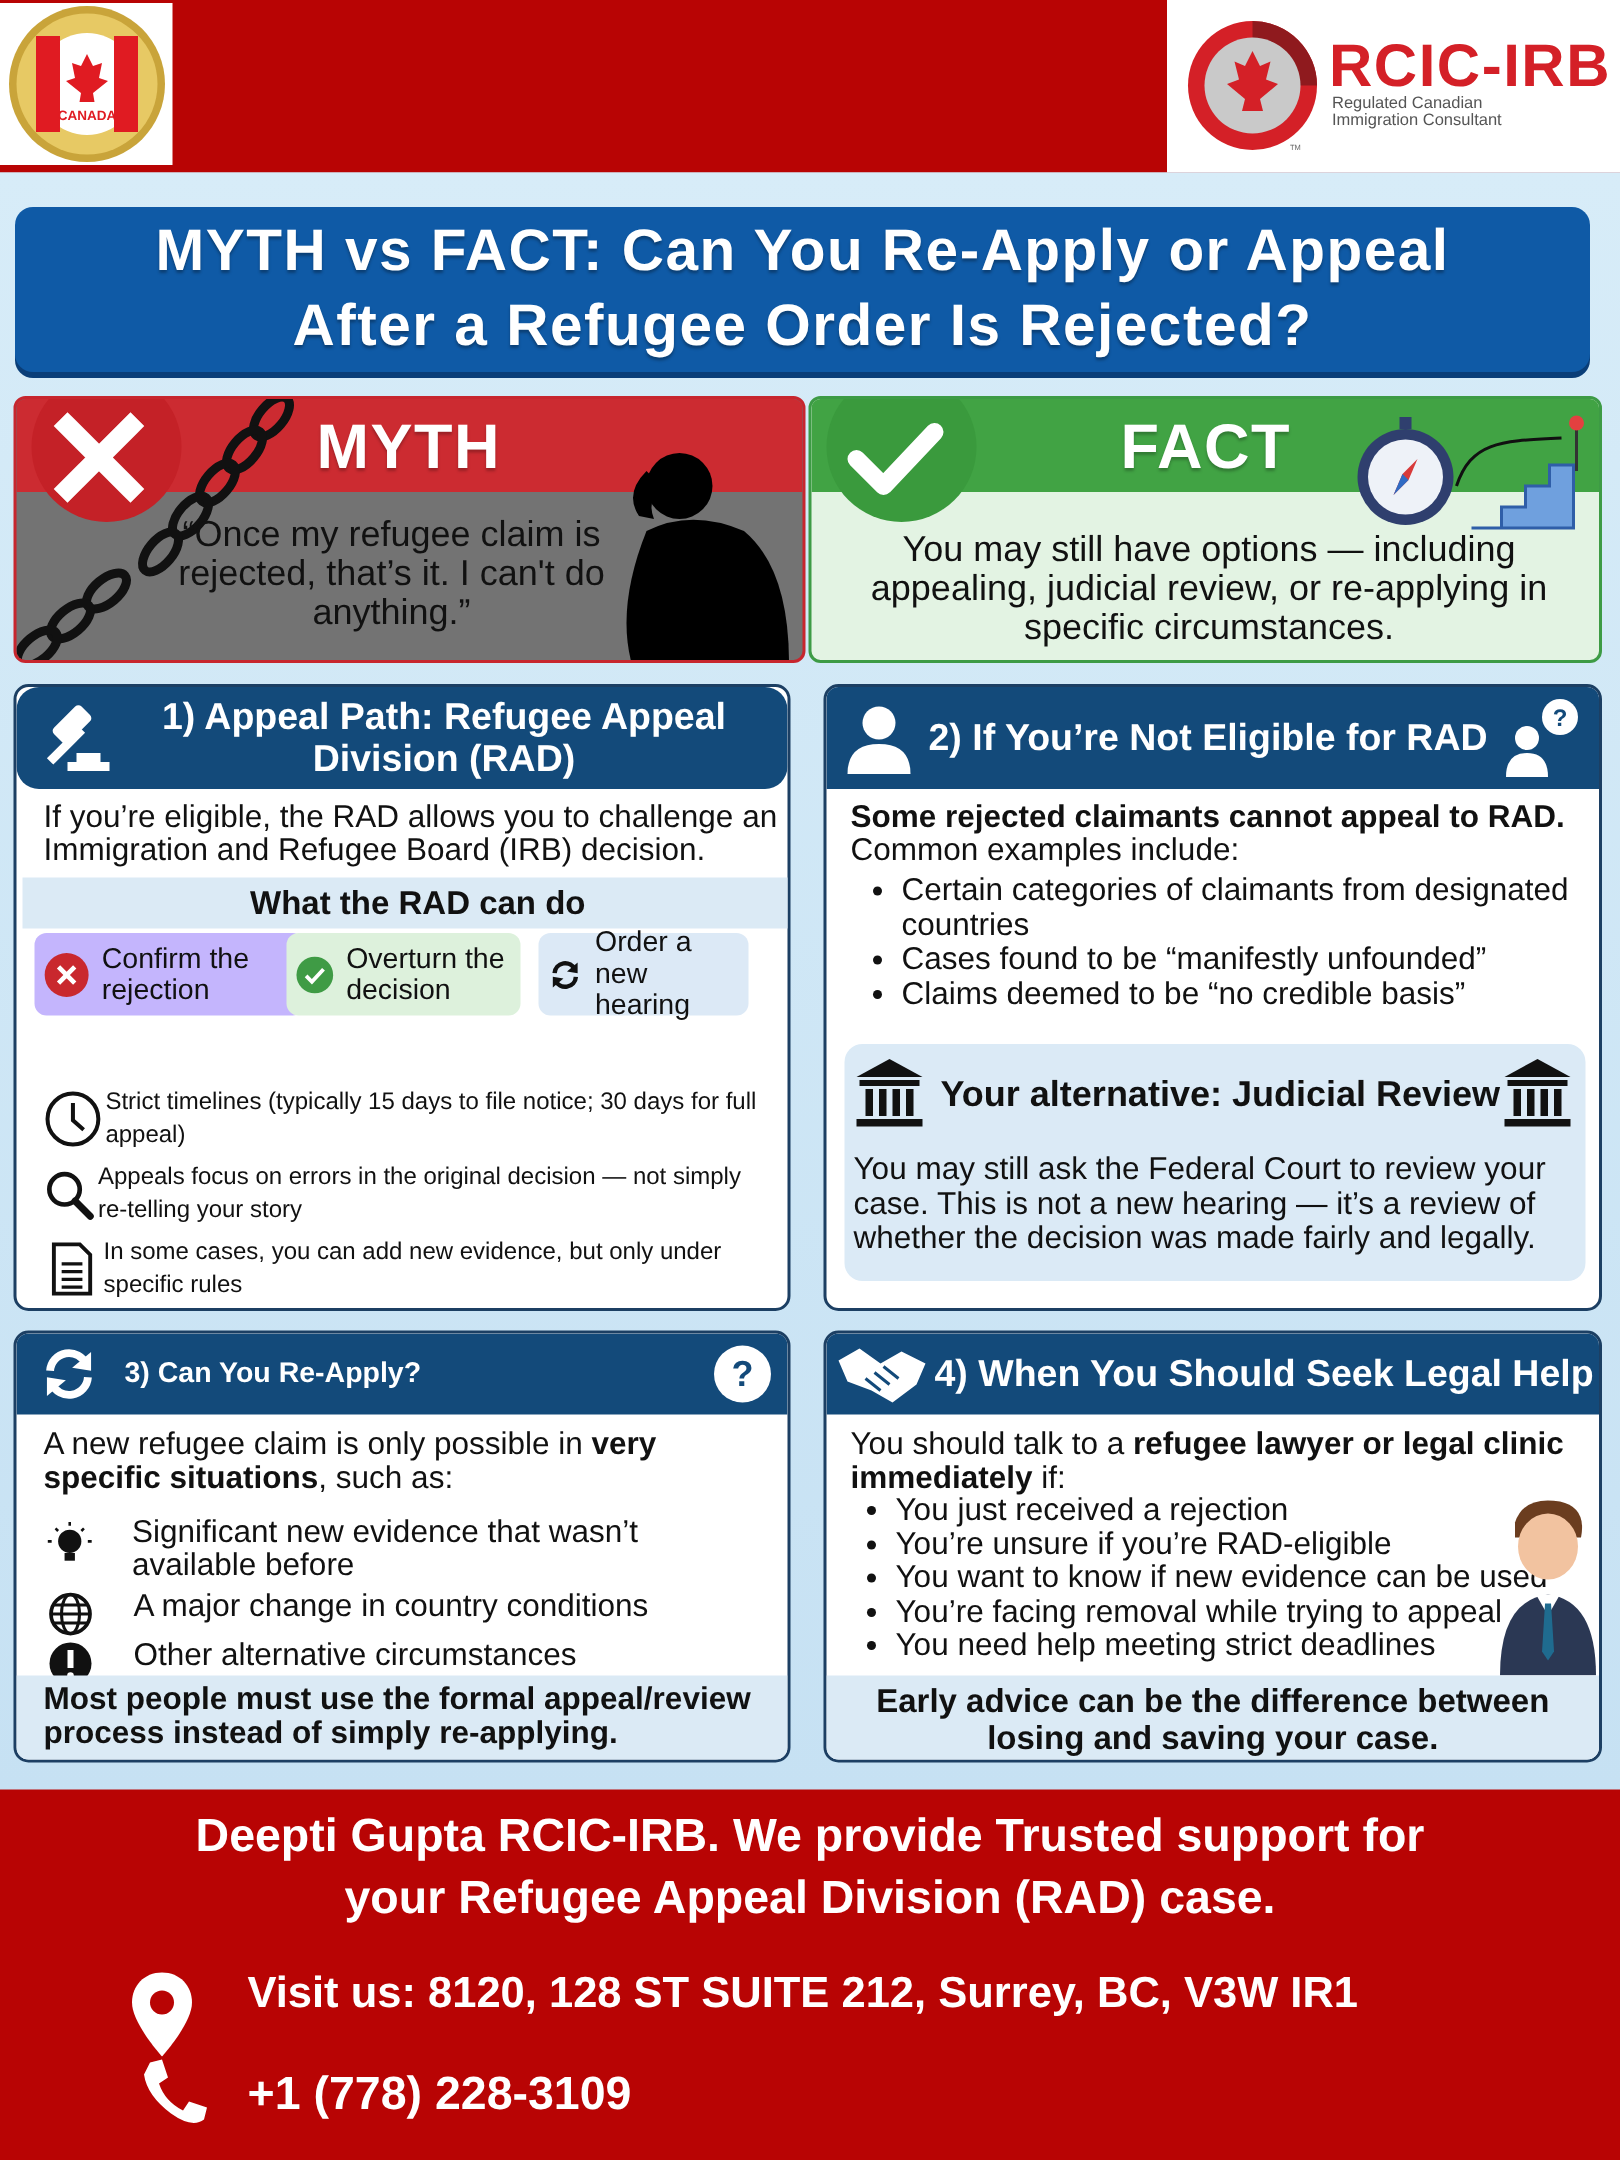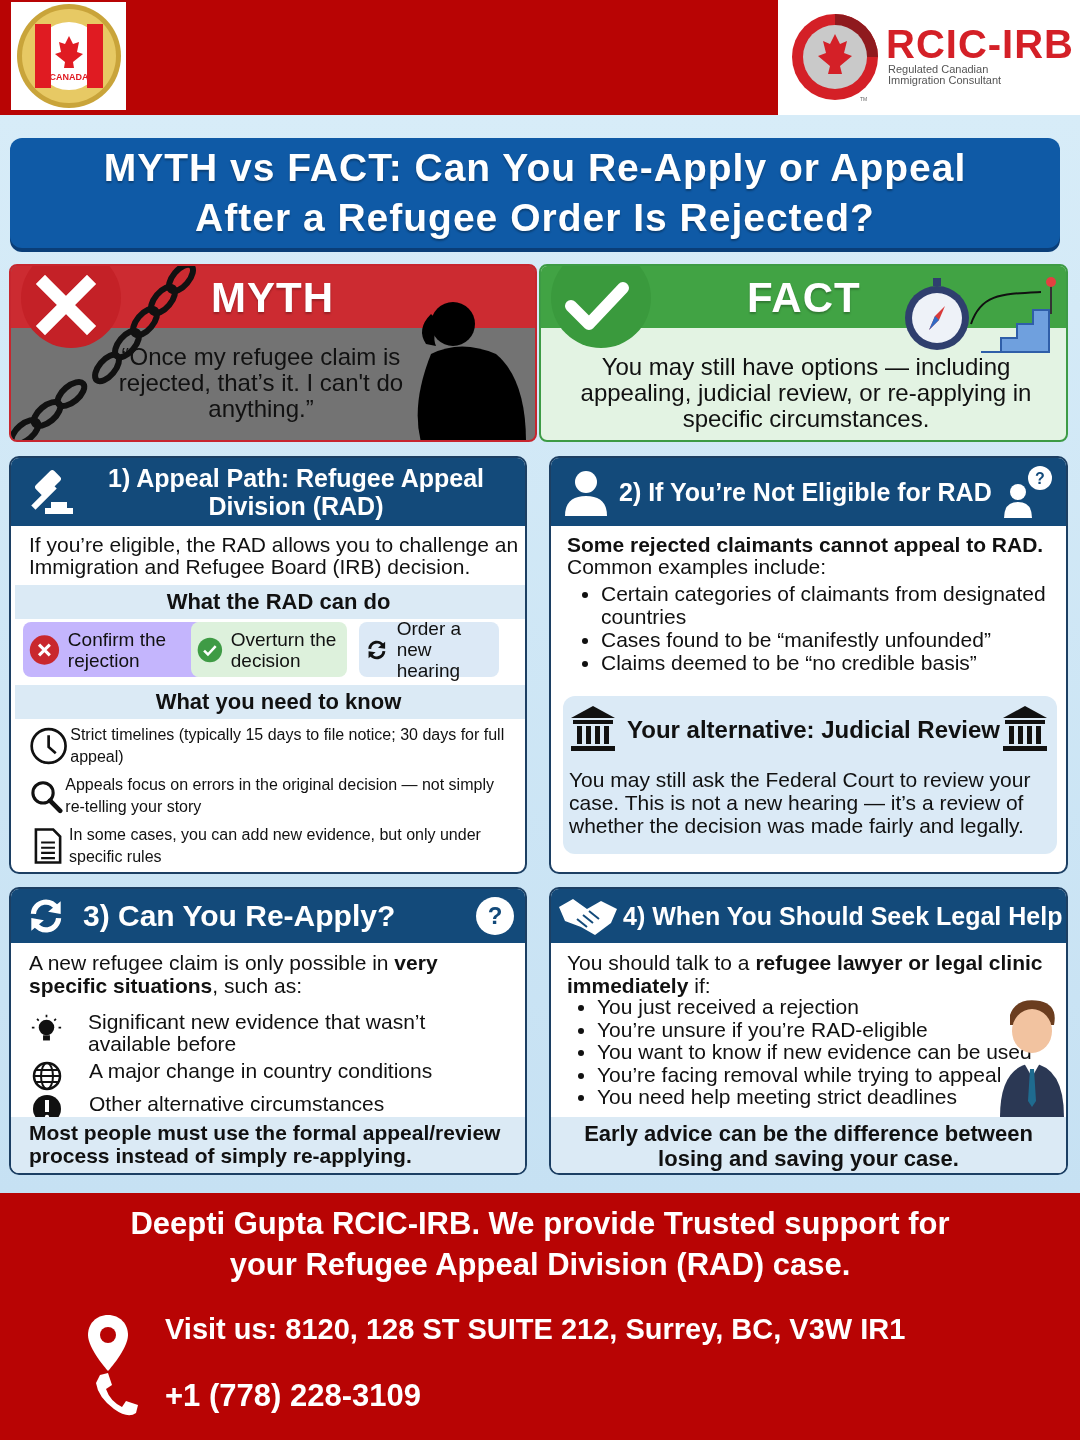--- a/index.html
+++ b/index.html
@@ -1,21 +1,21 @@
 <!DOCTYPE html>
 <html><head>
 <meta charset="utf-8">
 <style>
   * { box-sizing: border-box; margin: 0; padding: 0; }
   html, body { width: 1080px; height: 1440px; overflow: hidden; }
   body { font-family: "Liberation Sans", sans-serif; background: #cfe6f4; position: relative; color: #111; }
 
   
   .topbar { position: absolute; left: 0; top: 0; width: 1080px; height: 115px; background: #b80404; }
-  .logo-left { position: absolute; left: 0; top: 2px; width: 115px; height: 108px; background: #fff; display: flex; align-items: center; justify-content: center; margin-left: 11px; }
+  .logo-left { position: absolute; left: 0; top: 2px; width: 115px; height: 108px; background: #fff; display: flex; align-items: center; justify-content: center; }
   .logo-right { position: absolute; left: 778px; top: 0; width: 302px; height: 115px; background: #fff; }
   .rcic-title { position: absolute; left: 108px; top: 22px; font-size: 40px; font-weight: bold; color: #d42027; letter-spacing: 1px; }
   .rcic-sub { position: absolute; left: 110px; top: 64px; font-size: 11px; color: #555; line-height: 11px; width: 140px; }
   .tm { position: absolute; left: 82px; top: 96px; font-size: 5px; color: #666; }
 
   
   .main-bg { position: absolute; left: 0; top: 115px; width: 1080px; height: 1078px; background: linear-gradient(180deg,#d7ecf8 0%,#c6e1f3 100%); }
 
   .title-box { position: absolute; left: 10px; top: 138px; width: 1050px; height: 110px; background: #0f5aa6; border-radius: 12px; box-shadow: 0 4px 0 #0a3e78; display: flex; flex-direction: column; align-items: center; justify-content: center; }
   .title-box .line { color: #fff; font-weight: bold; font-size: 39px; letter-spacing: 1px; line-height: 50px; text-shadow: 0 2px 2px rgba(0,0,0,0.3); }
@@ -39,21 +39,21 @@
   .person { position: absolute; right: 4px; top: 18px; width: 130px; height: 158px; }
   .compass { position: absolute; left: 360px; top: 8px; width: 160px; height: 80px; }
 
   
   .card { position: absolute; background: #fff; border: 2px solid #1c3f63; border-radius: 10px; overflow: hidden; }
   .card-head { position: absolute; left: 0; top: 0; width: 100%; background: #134a7a; color: #fff; display: flex; align-items: center; }
   .card-head .txt { font-weight: bold; font-size: 25px; line-height: 28px; color: #fff; }
   .card-head svg { flex: none; }
 
   .c1 { left: 9px; top: 456px; width: 518px; height: 418px; }
-  .c1 .card-head { height: 68px; }
+  .c1 .card-head { height: 68px; border-radius: 15px; }
   .c1 .card-head .txt { position: absolute; left: 80px; width: 410px; text-align: center; }
   .c1 .intro { position: absolute; left: 18px; top: 76px; width: 490px; font-size: 21px; line-height: 22px; }
   .c1 .sub { position: absolute; left: 4px; width: 100%; height: 34px; background: #dbeaf5; text-align: center; font-weight: bold; font-size: 22px; line-height: 34px; padding-left: 13px; }
   .c1 .sub1 { top: 127px; }
   .c1 .sub2 { top: 227px; }
   .pill { position: absolute; top: 164px; height: 55px; border-radius: 8px; display: flex; align-items: center; padding-left: 6px; }
   .pill .pt { font-size: 19px; line-height: 21px; margin-left: 8px; }
   .p1 { left: 12px; width: 180px; background: #c4b5fd; }
   .p2 { left: 180px; width: 156px; background: #ddf1dc; }
   .p3 { left: 348px; width: 140px; background: #dce9f6; }
@@ -66,21 +66,21 @@
   .c2 .card-head .txt { position: absolute; left: 68px; font-size: 25px; text-align: right; }
   .c2 .intro { position: absolute; left: 16px; top: 76px; width: 490px; font-size: 21px; line-height: 22px; }
   .c2 ul { position: absolute; left: 50px; top: 124px; width: 450px; font-size: 21px; line-height: 23px; }
   .c2 li { margin-bottom: 0; }
   .jr { position: absolute; left: 12px; top: 238px; width: 494px; height: 158px; background: #dbeaf6; border-radius: 12px; }
   .jr .jrh { position: absolute; left: 64px; top: 20px; font-size: 24px; font-weight: bold; }
   .jr .jrb { position: absolute; left: 6px; top: 72px; width: 480px; font-size: 21px; line-height: 23px; }
 
   .c3 { left: 9px; top: 887px; width: 518px; height: 288px; }
   .c3 .card-head { height: 54px; }
-  .c3 .card-head .txt { position: absolute; left: 72px; font-size: 30px; }
+  .c3 .card-head .txt { position: absolute; left: 72px; font-size: 19px; }
   .c3 .intro { position: absolute; left: 18px; top: 62px; width: 480px; font-size: 21px; line-height: 23px; }
   .c3 .item { position: absolute; left: 20px; width: 480px; display: flex; align-items: flex-start; }
   .c3 .item .it { margin-left: 26px; font-size: 21px; line-height: 22px; }
   .c3 .i1 { top: 122px; } .c3 .i2 { top: 171px; } .c3 .i3 { top: 204px; }
   .c3 .foot { position: absolute; left: 0; top: 228px; width: 100%; height: 60px; background: #dbeaf5; padding: 4px 18px; font-weight: bold; font-size: 21px; line-height: 23px; }
 
   .c4 { left: 549px; top: 887px; width: 519px; height: 288px; }
   .c4 .card-head { height: 54px; }
   .c4 .card-head .txt { position: absolute; left: 72px; font-size: 25px; }
   .c4 .intro { position: absolute; left: 16px; top: 62px; width: 490px; font-size: 21px; line-height: 23px; }
@@ -213,21 +213,20 @@
   </div>
   <div class="pill p3">
     <svg width="40" height="40" viewBox="0 0 40 40">
         <path d="M8 18 A12 12 0 0 1 31 14" stroke="#111" stroke-width="5" fill="none"></path>
         <path d="M34 6 L34 18 L22 16z" fill="#111"></path>
         <path d="M32 22 A12 12 0 0 1 9 26" stroke="#111" stroke-width="5" fill="none"></path>
         <path d="M6 34 L6 22 L18 24z" fill="#111"></path>
       </svg>
     <span class="pt">Order a new hearing</span>
   </div>
-  <div class="sub sub2">What you need to know</div>
   <div class="know k1">
     <svg width="44" height="44" viewBox="0 0 44 44">
         <circle cx="22" cy="22" r="19" stroke="#111" stroke-width="3" fill="none"></circle>
         <path d="M22 10 V23 L30 30" stroke="#111" stroke-width="3" fill="none"></path>
       </svg>
     <span class="kt">Strict timelines (typically 15 days to file notice; 30 days for full appeal)</span>
   </div>
   <div class="know k2">
     <svg width="44" height="44" viewBox="0 0 44 44">
         <circle cx="18" cy="18" r="13" stroke="#111" stroke-width="4" fill="none"></circle>

